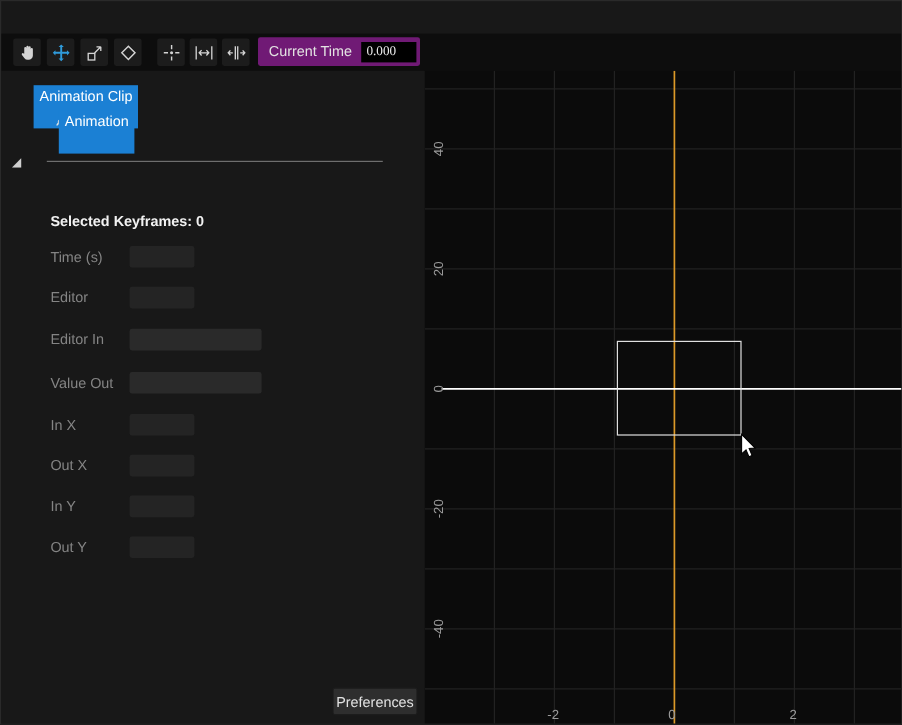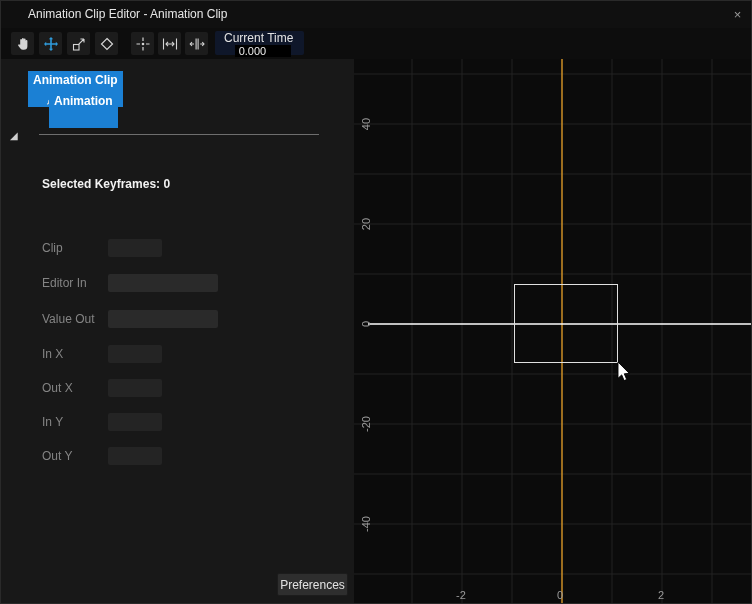--- a/index.html
+++ b/index.html
@@ -13,32 +13,32 @@
   .titlebar { position:absolute; top:0; left:0; right:0; height:27px; background:#101010; }
   .title { position:absolute; left:27px; top:0; line-height:27px; color:#e6e6e6; font-size:12px; }
   .close-btn { position:absolute; right:5px; top:5px; width:17px; height:17px; color:#9a9a9a;
                font-size:13px; line-height:17px; text-align:center; cursor:default; }
 
   
   .toolbar { position:absolute; top:27px; left:0; right:0; height:31px; background:#0d0d0d; }
   .toolbtn { position:absolute; top:4px; width:23px; height:23px; background:#1c1c1c;
              border-radius:2px; display:flex; align-items:center; justify-content:center; }
   .toolbtn svg { width:16px; height:16px; display:block; }
-  .current-time { position:absolute; left:214px; top:3px; height:24px; background:#0f172a;
-                  border-radius:2px; display:flex; align-items:center; padding:0 3px 0 9px;flex-direction:column; }
+  .current-time { position:absolute; left:214px; top:3px; height:24px; background:#701a75;
+                  border-radius:2px; display:flex; align-items:center; padding:0 3px 0 9px; }
   .ct-label { color:#e2e2e2; font-size:12px; margin-right:8px; white-space:nowrap; }
-  .ct-input { width:56px; height:17px; background:#000; border:none; color:#ececec;
-              font-size:11px; font-family:Liberation Sans, sans-serif; padding-left:4px; outline:none; }
+  .ct-input { width:46px; height:17px; background:#000; border:none; color:#ececec;
+              font-size:11px; font-family:Liberation Serif, serif; padding-left:4px; outline:none; }
 
   
   .left-panel { position:absolute; top:58px; left:0; width:353px; bottom:0; background:#181818; }
 
   .tree-arrow { position:absolute; left:9px; top:72px; color:#cfcfcf; font-size:10px; line-height:10px; }
   .tree-item { position:absolute; height:36px; background:#1b80d4; color:#fff; font-size:12px;
-               line-height:19px; padding:0 5px; white-space:nowrap;font-weight:bold; }
+               line-height:19px; padding:0 5px; white-space:nowrap; }
   .tree-root { left:27px; top:12px; }
   .tree-child { left:48px; top:33px; }
   .tree-child-icon { position:absolute; left:44px; top:34px; width:17px; height:17px; }
   .tree-child-icon svg { width:17px; height:17px; display:block; }
 
   .divider { position:absolute; left:38px; top:75px; width:280px; height:1px; background:#6e6e6e; }
 
   .kf-heading { position:absolute; left:41px; top:118px; color:#f2f2f2; font-size:12px; font-weight:bold; }
 
   .form-row { position:absolute; left:41px; height:18px; width:300px; }
@@ -55,24 +55,20 @@
 
   
   .graph-panel { position:absolute; top:58px; left:353px; width:399px; height:546px; background:#0b0b0b; }
   .graph-panel svg { position:absolute; left:0; top:0; }
 </style>
 </head>
 <body>
 
 <div class="window">
 
-  <div class="titlebar">
-    <div class="title">Animation Clip Editor - Animation Clip</div>
-    <div class="close-btn">×</div>
-  </div>
 
   <div class="toolbar">
 
     <div class="toolbtn" style="left:10px">
       <span>
           <svg viewBox="0 0 16 16" width="16" height="16">
         <path d="M5.2 8.5 V4 a0.9 0.9 0 0 1 1.8 0 V3 a0.9 0.9 0 0 1 1.8 0 V3.5 a0.9 0.9 0 0 1 1.8 0 V5 a0.9 0.9 0 0 1 1.8 0 V10.2 a3.6 3.6 0 0 1 -3.6 3.6 H8 a3.2 3.2 0 0 1 -2.6 -1.35 L3.3 9.8 a0.95 0.95 0 0 1 1.55 -1.1 Z" fill="#d4d4d4"></path>
       </svg>
         </span>
     </div>
@@ -146,22 +142,26 @@
     </span>
     <div class="tree-item tree-child">Animation</div>
 
     <div class="divider"></div>
 
     <div class="kf-heading">
       <span>Selected Keyframes:</span>
       <span>0</span>
     </div>
 
+    <div class="form-row" style="top:146px">
+      <span class="field-label">Time (s)</span>
+      <input class="field-input" type="text" value="" style="">
+    </div>
     <div class="form-row" style="top:180px">
-      <span class="field-label">Clip</span>
+      <span class="field-label">Editor</span>
       <input class="field-input" type="text" value="" style="">
     </div>
     <div class="form-row" style="top:215px">
       <span class="field-label">Editor In</span>
       <input class="field-input wide" type="text" value="" style="">
     </div>
     <div class="form-row" style="top:251px">
       <span class="field-label">Value Out</span>
       <input class="field-input wide" type="text" value="" style="">
     </div>

